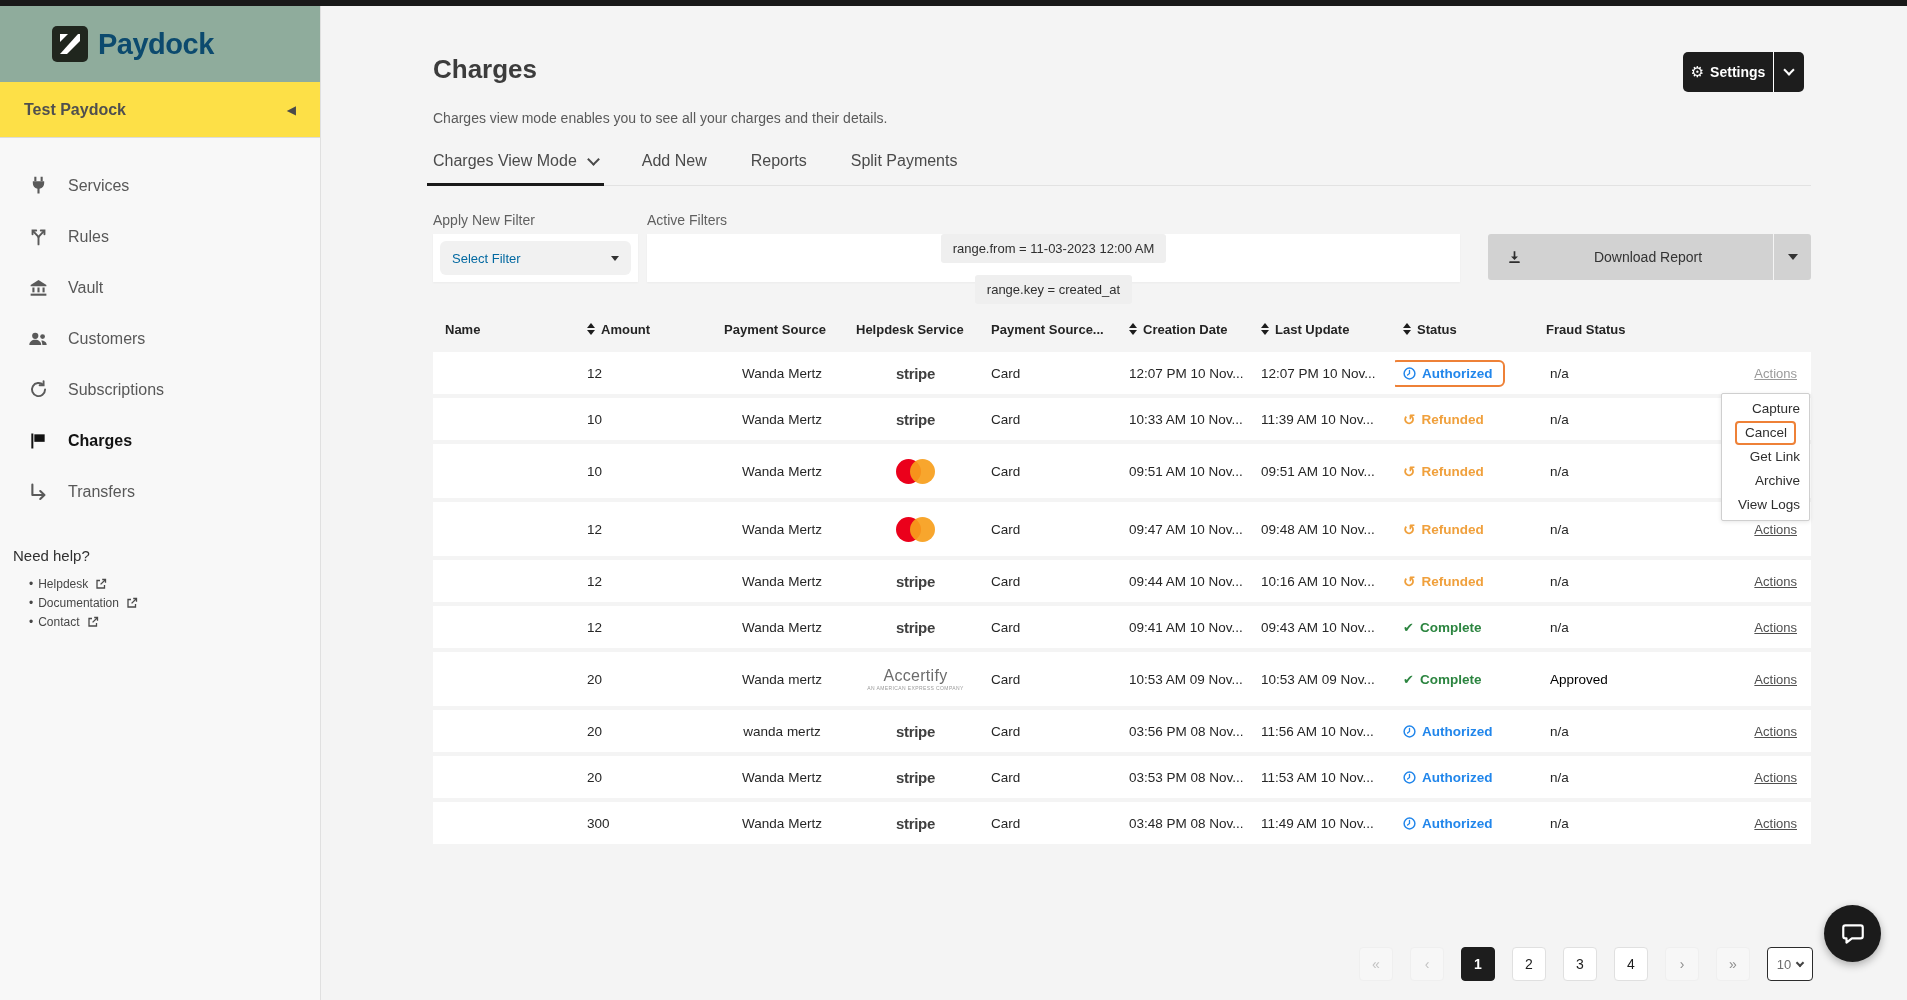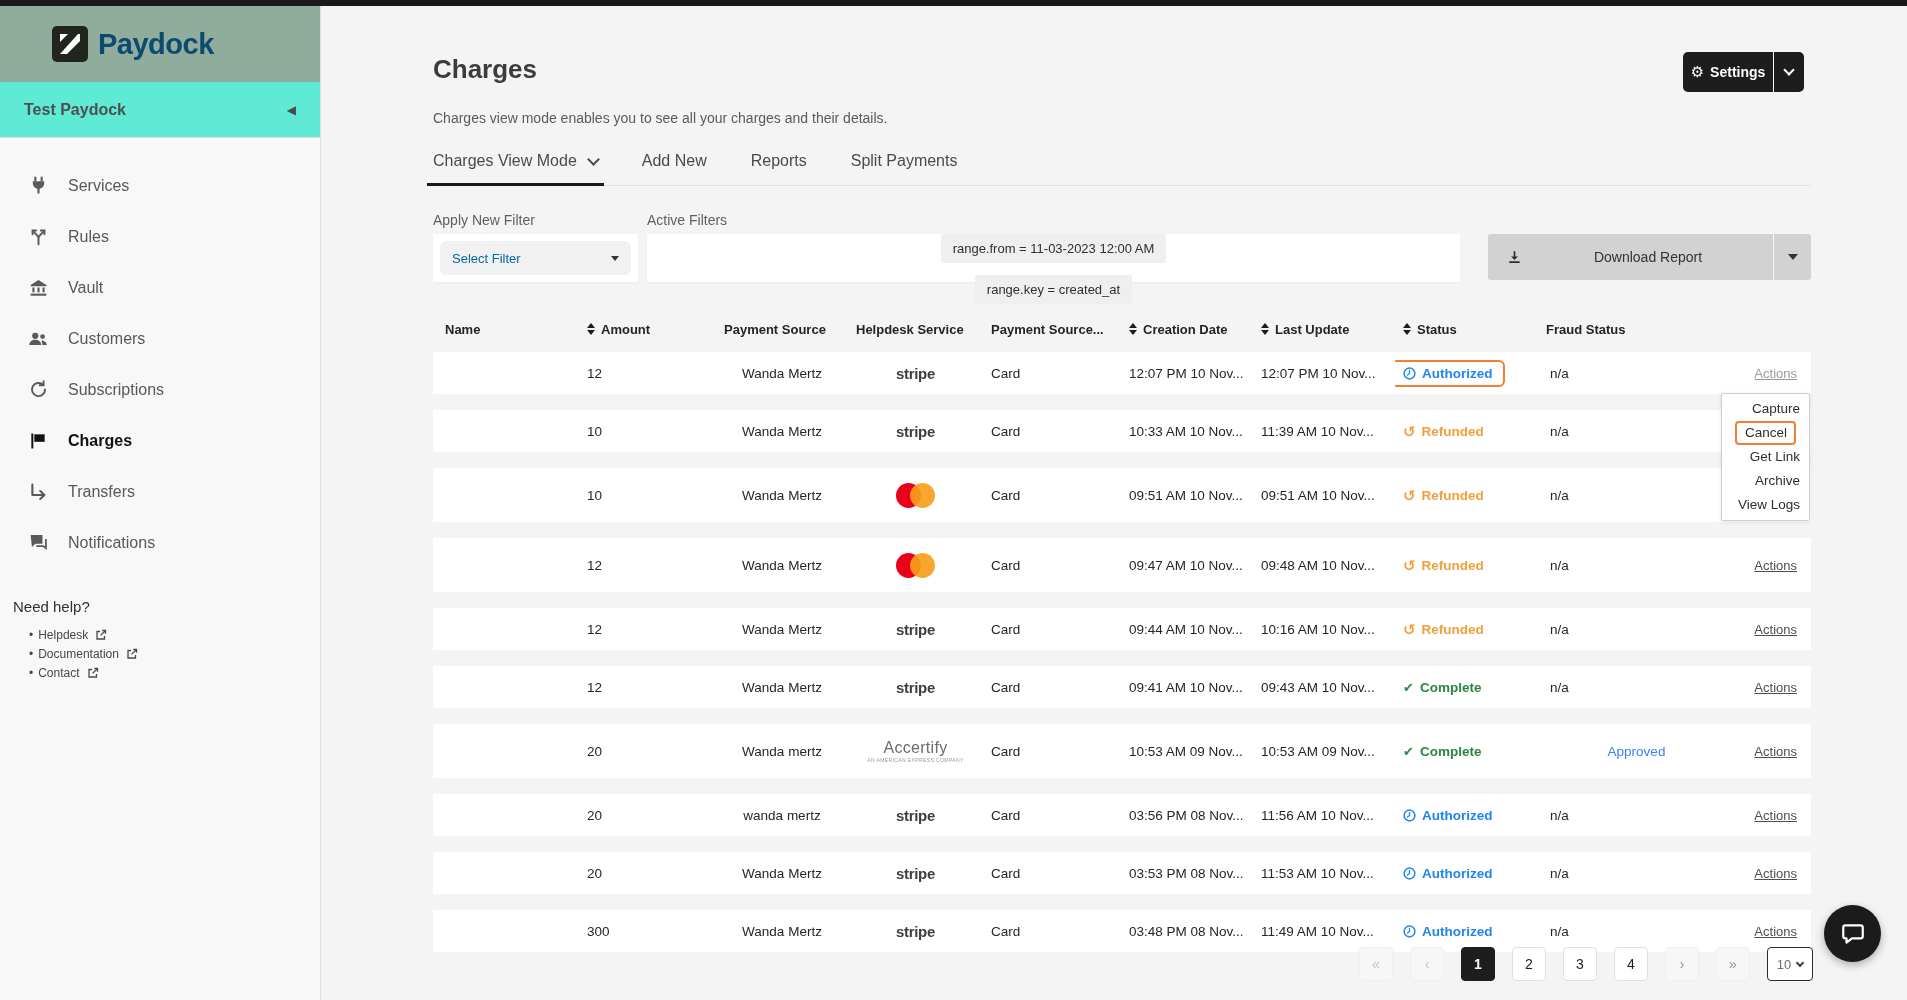--- a/index.html
+++ b/index.html
@@ -7,21 +7,21 @@
   body {
     position:relative; background:#f4f4f4; overflow:hidden;
     font-family:"Liberation Sans","DejaVu Sans",sans-serif; color:#2e2e2e;
   }
   .topbar { position:absolute; left:0; top:0; width:100%; height:6px; background:#191919; z-index:40; }
 
   
   .sidebar { position:absolute; left:0; top:6px; width:321px; bottom:0; background:#f8f8f8; border-right:1px solid #e0e0e0; }
   .logo-area { height:76px; background:#8fac9c; display:flex; align-items:center; padding-left:52px; gap:10px; }
   .logo-text { font-size:29px; font-weight:bold; color:#0c4a6e; letter-spacing:-0.5px; }
-  .account-row { height:56px; background:#5eead4; border-bottom:1px solid #dcdcdc; display:flex; align-items:center; justify-content:space-between; padding:4px 24px; }
+  .account-row { height:56px; background:#fde047; border-bottom:1px solid #dcdcdc; display:flex; align-items:center; justify-content:space-between; padding:4px 24px; }
   .account-name { font-size:16px; color:#4f4f4f; font-weight:bold; }
   .collapse { color:#4a4a4a; font-size:12px; cursor:pointer; }
   .nav { padding-top:22px; }
   .nav-item { display:flex; align-items:center; gap:18px; height:51px; padding-left:26px; font-size:16px; color:#585858; cursor:pointer; }
   .nav-item .nicon { width:24px; display:flex; justify-content:center; align-items:center; color:#5a5a5a; }
   .nav-item.active { color:#121212; font-weight:bold; }
   .nav-item.active .nicon { color:#121212; }
   .help { margin:30px 0 0 13px; }
   .help h4 { font-size:15px; color:#303030; font-weight:normal; }
   .help ul { list-style:none; margin:13px 0 0 16px; }
@@ -63,29 +63,29 @@
 
   
   .grid { display:grid; grid-template-columns:146px 137px 132px 135px 138px 132px 142px 143px 185px 1fr; align-items:center; }
   .thead { position:absolute; left:111px; top:306px; width:1378px; height:34px; font-size:13px; color:#242424; font-weight:bold; }
   .th { display:flex; align-items:center; gap:6px; padding-left:8px; white-space:nowrap; }
   .th:first-child { padding-left:12px; }
   .sort { display:flex; flex-direction:column; gap:2px; cursor:pointer; }
   .tri-u { width:0; height:0; border-left:4px solid transparent; border-right:4px solid transparent; border-bottom:5px solid #1c1c1c; }
   .tri-d { width:0; height:0; border-left:4px solid transparent; border-right:4px solid transparent; border-top:5px solid #1c1c1c; }
 
-  .rows { position:absolute; left:111px; top:346px; width:1378px; display:flex; flex-direction:column; gap:16px; }
+  .rows { position:absolute; left:111px; top:346px; width:1378px; display:flex; flex-direction:column; gap:4px; }
   .row { background:#fff; height:42px; font-size:13.5px; color:#262626; }
   .row.tall { height:54px; }
   .cell { padding-left:8px; white-space:nowrap; overflow:hidden; }
   .cell.name { padding-left:12px; }
   .cell.src { text-align:center; padding-left:0; }
   .cell.svc { display:flex; justify-content:center; padding-left:0; }
   .cell.fraud { padding-left:12px; }
-  .cell.fraud.approved { color:#3b82f6;text-align:center; }
+  .cell.fraud.approved { color:#000000; }
   .cell.actions { text-align:right; padding-right:14px; }
   .actions-link { color:#4f4f4f; text-decoration:underline; font-size:13px; cursor:pointer; }
   .actions-link.open { color:#9a9a9a; }
   .status-wrap { display:flex; align-items:center; gap:6px; font-weight:bold; }
   .status-box { display:inline-flex; align-items:center; gap:6px; border:2px solid #ee8137; border-radius:6px; padding:4px 10px; margin-left:-12px; }
   .st-authorized { color:#2186eb; }
   .st-refunded { color:#f0a03c; }
   .st-complete { color:#2c8540; }
   .st-glyph { font-size:15px; line-height:1; }
   .st-glyph.check { font-size:13px; }
@@ -201,29 +201,20 @@
       </div>
       <div class="nav-item">
         <span class="nicon">
           <svg viewBox="0 0 24 24" width="21" height="21" fill="none" stroke="currentColor" stroke-width="2.4" stroke-linecap="round" stroke-linejoin="round">
             <path d="M5 4v12h13"></path>
             <path d="M14 11.5L18.8 16 14 20.5"></path>
           </svg>
         </span>
         <span>Transfers</span>
       </div>
-      <div class="nav-item">
-        <span class="nicon">
-          <svg viewBox="0 0 24 24" width="21" height="21">
-            <path d="M3 3.5h13.5v10H8.5L4.5 17z" fill="currentColor"></path>
-            <path d="M20.5 8v10.5l-3-2.5H9.5" fill="none" stroke="currentColor" stroke-width="2"></path>
-          </svg>
-        </span>
-        <span>Notifications</span>
-      </div>
     </nav>
   <div class="help">
     <h4>Need help?</h4>
     <ul>
         <li>
           <span>Helpdesk</span>
           <span class="ext">
             <svg width="12" height="12" viewBox="0 0 12 12" fill="none" stroke="currentColor" stroke-width="1.3">
               <path d="M5 2.5H2v7.5h7.5V7"></path>
               <path d="M7.2 1.5h3.3v3.3"></path>

